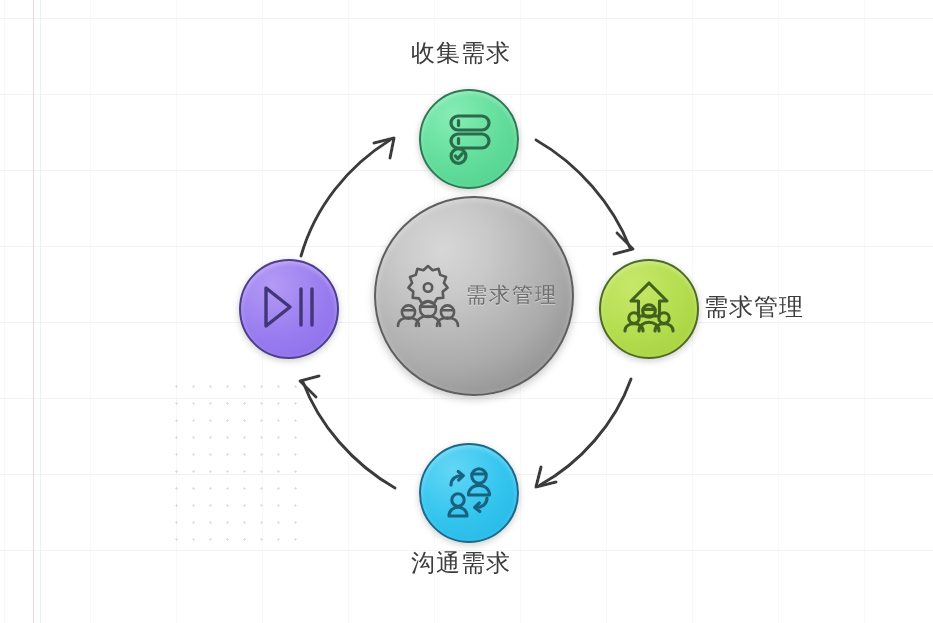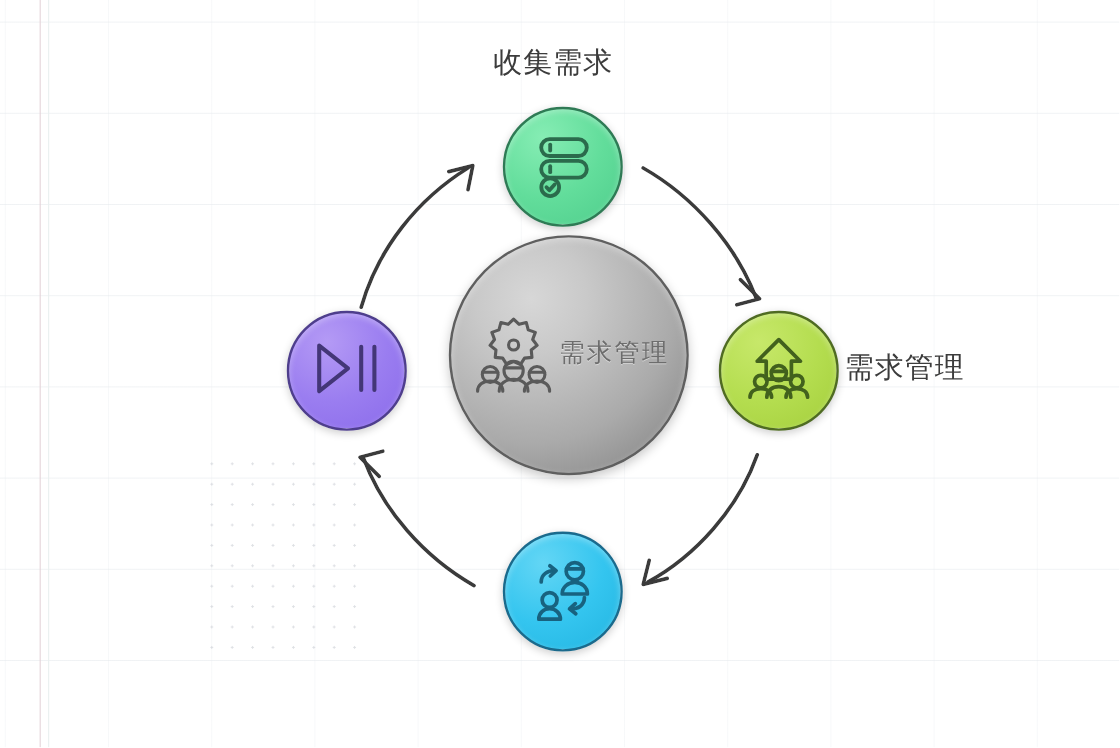--- a/index.html
+++ b/index.html
@@ -247,20 +247,21 @@
         <circle cx="17" cy="37" r="6.2"></circle>
         <path d="M8 53 c0 -5.4 4.1 -8.7 9 -8.7 c4.9 0 9 3.3 9 8.7 Z"></path>
 
         <path d="M10 22 c0 -6.5 5.5 -9.5 11 -9.5"></path>
         <path d="M17.2 8.5 L22.4 12.6 L17.6 17"></path>
         <path d="M46 35 c0 6.5 -5.5 9.5 -11 9.5"></path>
         <path d="M38.8 48.5 L33.6 44.4 L38.4 40"></path>
       </svg>
     </span>
   </div>
+  <div class="label bottom">沟通需求</div>
 
   <div class="node left">
     <span>
       <svg width="58" height="50" viewBox="0 0 58 50" fill="none" stroke="#433677" stroke-width="3.4" stroke-linecap="round" stroke-linejoin="round">
         <path d="M6 6 L30 25 L6 44 Z"></path>
         <path d="M41 7 V43"></path>
         <path d="M52 7 V43"></path>
       </svg>
     </span>
   </div>

